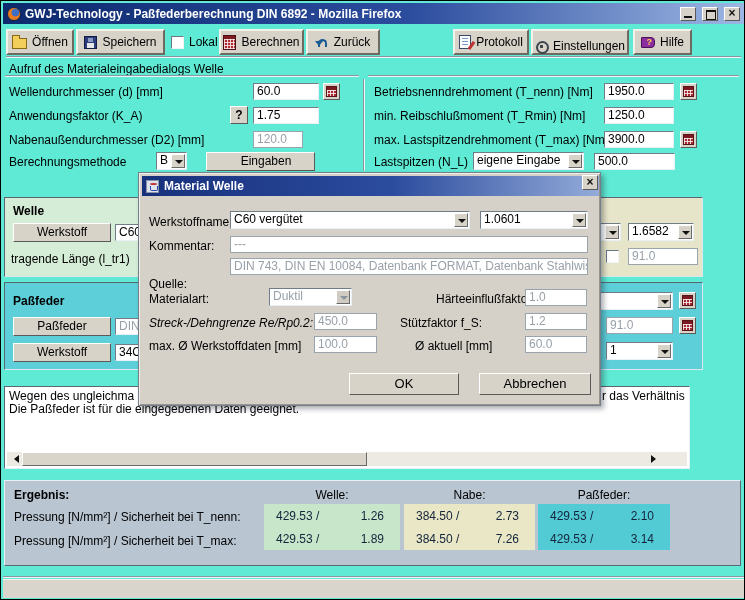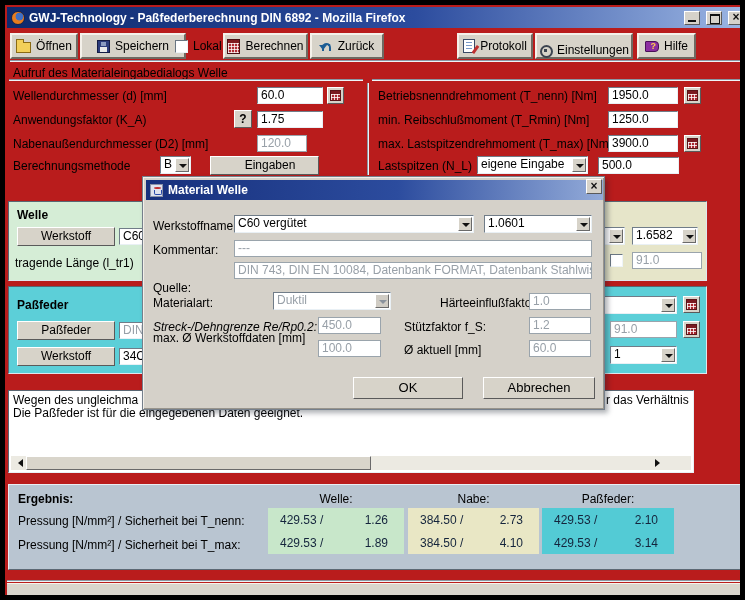--- a/index.html
+++ b/index.html
@@ -1,21 +1,21 @@
 <!DOCTYPE html>
 <html><head>
 <meta charset="utf-8">
 <style>
   * { box-sizing: border-box; margin:0; padding:0; }
   html,body { background:#6e7a88; }
   .window {
     position:relative; width:745px; height:600px;
-    background:#b91c1c; overflow:hidden;
+    background:#5eead4; overflow:hidden;
     font-family:"Liberation Sans", sans-serif; font-size:12px; color:#000;
-    border:5px solid #000000;
+    border:1px solid #000000;
   }
   .abs { position:absolute; }
   .lbl { position:absolute; white-space:nowrap; font-size:12px; line-height:14px; }
   .bold { font-weight:bold; }
   .gray { color:#98a0a8; }
 
   
   .titlebar {
     position:absolute; left:2px; top:2px; width:741px; height:21px;
     background:linear-gradient(to right,#0d2a6e 0%,#2c4c9e 55%,#9db7e4 100%);
@@ -153,21 +153,21 @@
     <span class="tspacer"></span>
     <span class="wbtn wb-min"></span>
     <span class="wbtn wb-max"></span>
     <span class="wbtn wb-close"></span>
   </div>
 
   <div class="tbtn" style="left:5px;width:68px;">
     <span class="ic ic-open"></span>
     <span>Öffnen</span>
   </div>
-  <div class="tbtn" style="left:75px;width:106px;">
+  <div class="tbtn" style="left:75px;width:89px;">
     <span class="ic ic-save"></span>
     <span>Speichern</span>
   </div>
   <div class="flat" style="left:170px;width:46px;">
     <span class="cb"></span>
     <span>Lokal</span>
   </div>
   <div class="tbtn" style="left:218px;width:85px;">
     <span class="ic ic-calc"></span>
     <span>Berechnen</span>
@@ -295,21 +295,21 @@
           <span>1.89</span>
         </div>
     </div>
     <div class="resblock rb-nabe" style="left:399px;width:131px;">
       <div class="cline">
           <span>384.50 /</span>
           <span>2.73</span>
         </div>
       <div class="cline">
           <span>384.50 /</span>
-          <span>4.10</span>
+          <span>7.26</span>
         </div>
     </div>
     <div class="resblock rb-pf" style="left:533px;width:132px;">
       <div class="cline">
           <span>429.53 /</span>
           <span>2.10</span>
         </div>
       <div class="cline">
           <span>429.53 /</span>
           <span>3.14</span>
@@ -331,31 +331,31 @@
     <div class="sel" style="left:91px;top:38px;width:240px;"><span>C60 vergütet</span><span class="ar"></span></div>
     <div class="sel" style="left:341px;top:38px;width:108px;"><span>1.0601</span><span class="ar"></span></div>
 
     <div class="lbl" style="left:10px;top:66px;">Kommentar:</div>
     <div class="inp flatb gray" style="left:91px;top:63px;width:358px;">---</div>
 
     <div class="lbl" style="left:10px;top:104px;">Quelle:</div>
     <div class="inp flatb gray" style="left:91px;top:85px;width:358px;">DIN 743, DIN EN 10084, Datenbank FORMAT, Datenbank Stahlwisser</div>
 
     <div class="lbl" style="left:10px;top:119px;">Materialart:</div>
-    <div class="sel disabled gray" style="left:130px;top:115px;width:118px;"><span>Duktil</span><span class="ar"></span></div>
+    <div class="sel disabled gray" style="left:130px;top:115px;width:83px;"><span>Duktil</span><span class="ar"></span></div>
     <div class="lbl" style="left:261px;top:119px;margin-left:36px;">Härteeinflußfaktor f_H:</div>
     <div class="inp flatb gray" style="left:386px;top:116px;width:62px;">1.0</div>
 
     <div class="lbl" style="left:10px;top:143px;font-style:italic;">Streck-/Dehngrenze Re/Rp0.2:</div>
     <div class="inp flatb gray" style="left:175px;top:140px;width:63px;">450.0</div>
     <div class="lbl" style="left:261px;top:143px;">Stützfaktor f_S:</div>
     <div class="inp flatb gray" style="left:386px;top:140px;width:62px;">1.2</div>
 
-    <div class="lbl" style="left:10px;top:154px;">max. Ø Werkstoffdaten [mm]</div>
+    <div class="lbl" style="left:10px;top:166px;">max. Ø Werkstoffdaten [mm]</div>
     <div class="inp flatb gray" style="left:175px;top:163px;width:63px;">100.0</div>
-    <div class="lbl" style="left:261px;top:166px;">Ø aktuell [mm]</div>
+    <div class="lbl" style="left:276px;top:166px;">Ø aktuell [mm]</div>
     <div class="inp flatb gray" style="left:386px;top:163px;width:62px;">60.0</div>
 
     <div class="dbtn" style="left:210px;top:200px;width:110px;">OK</div>
     <div class="dbtn" style="left:340px;top:200px;width:112px;">Abbrechen</div>
   </div>
 
 </div>
 
 </body></html>

